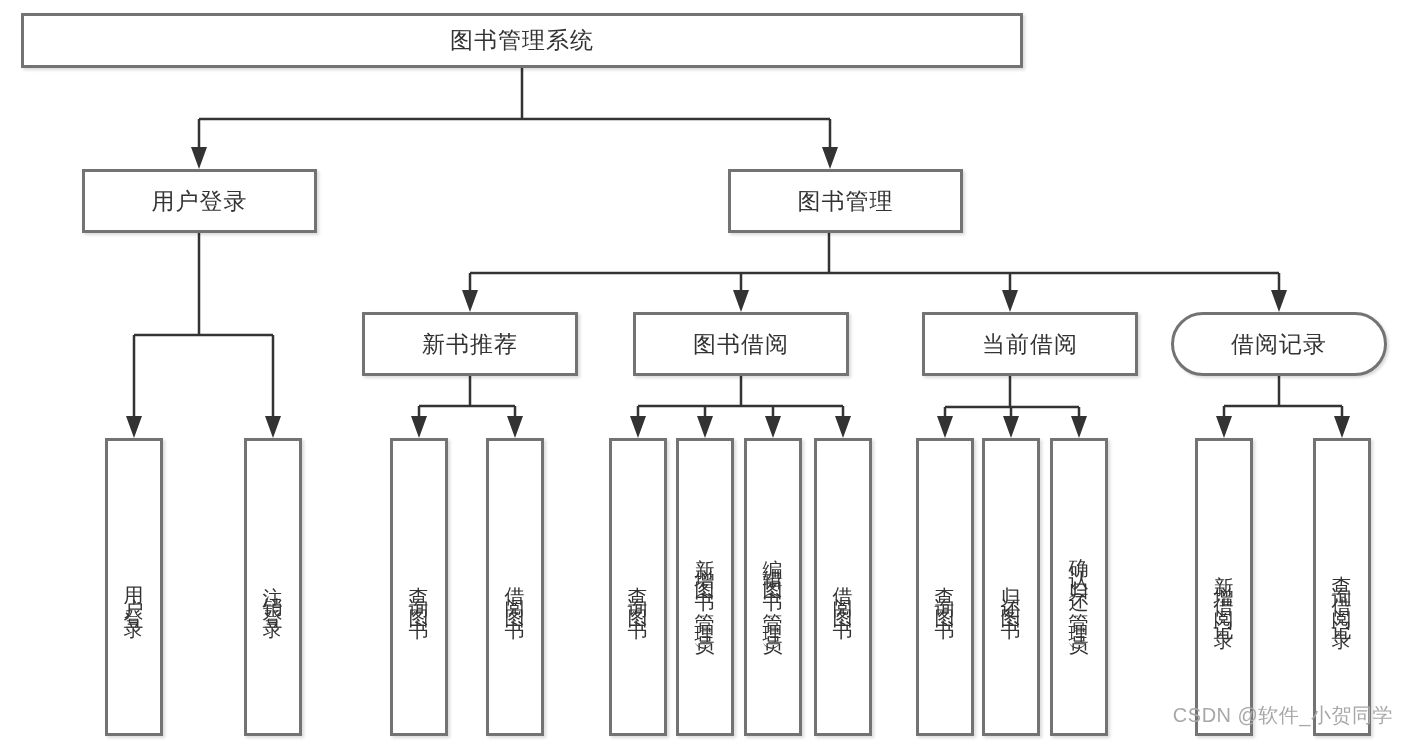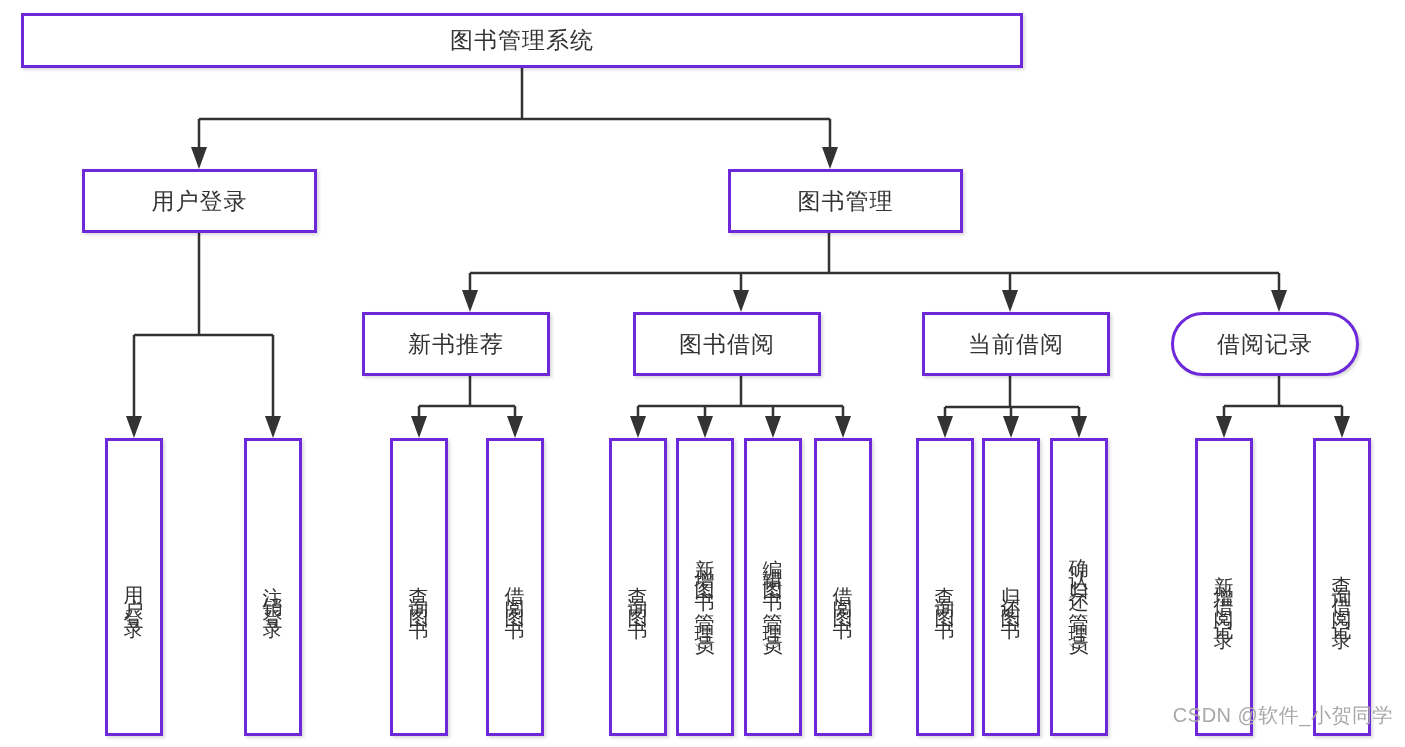--- a/index.html
+++ b/index.html
@@ -3,27 +3,27 @@
 <meta charset="utf-8">
 <style>
   html,body{margin:0;padding:0;background:#ffffff;}
   #canvas{
     position:relative;width:1405px;height:747px;background:#ffffff;overflow:hidden;
     font-family:"Liberation Sans",sans-serif;color:#333;
   }
   #connectors{position:absolute;left:0;top:0;width:1405px;height:747px;}
   .node{
     position:absolute;box-sizing:border-box;background:#ffffff;
-    border:3px solid #6d28d9;display:flex;align-items:center;justify-content:center;
+    border:3px solid #737373;display:flex;align-items:center;justify-content:center;
     box-shadow:2px 2px 3px rgba(0,0,0,0.15);
   }
   .hnode span{font-size:23px;letter-spacing:1px;white-space:nowrap;color:#333;}
   .root{left:21px;top:13px;width:1002px;height:55px;}
   .l2{height:64px;width:235px;top:169px;}
-  .l3{height:64px;width:188px;top:312px;}
+  .l3{height:64px;width:216px;top:312px;}
   .leaf{top:438px;width:58px;height:298px;}
   .leaf span{
     writing-mode:vertical-rl;text-orientation:mixed;
     font-size:20px;letter-spacing:11px;color:#333;line-height:1;
     margin-bottom:-11px;
   }
   #watermark{
     position:absolute;right:12px;bottom:18px;color:#a8a8a8;font-size:20px;
     letter-spacing:0.5px;white-space:nowrap;
   }

